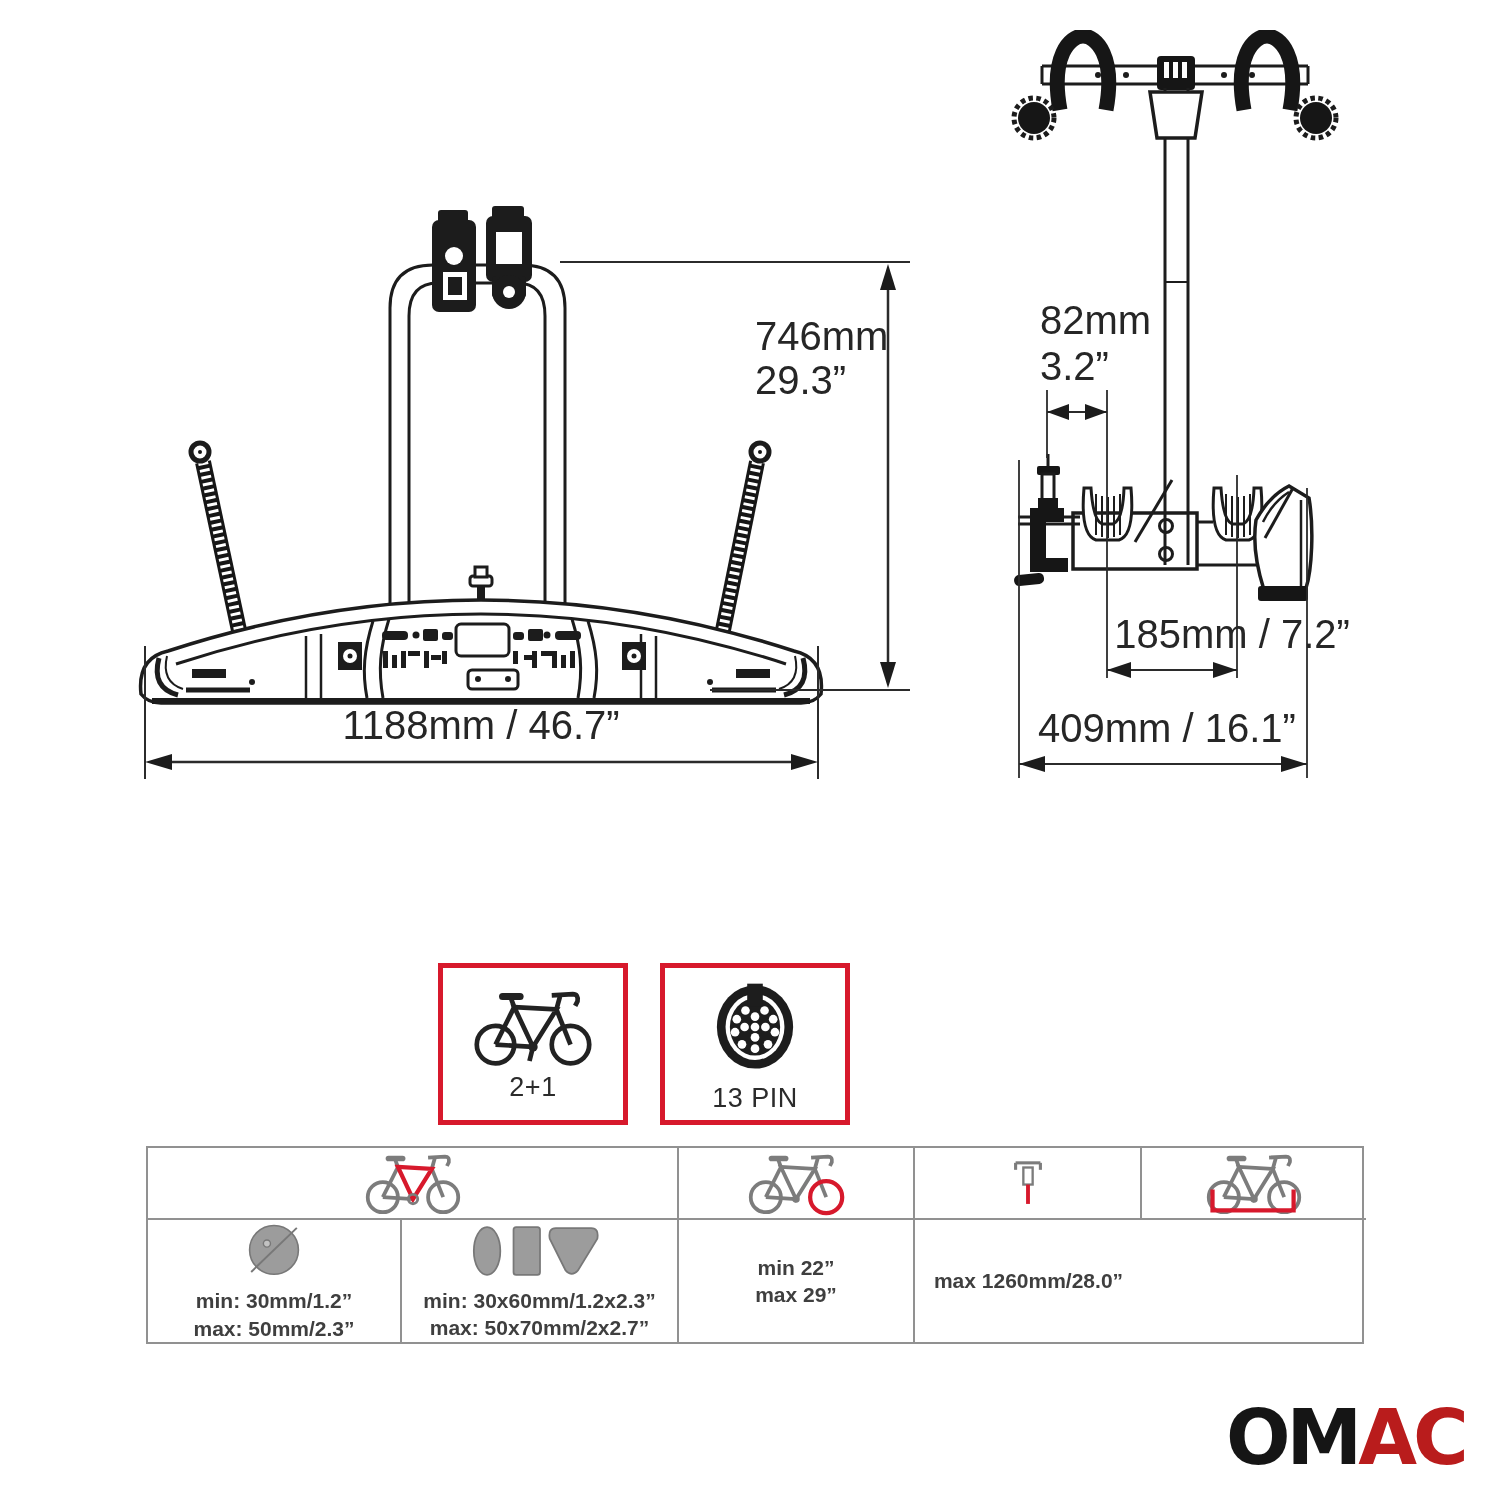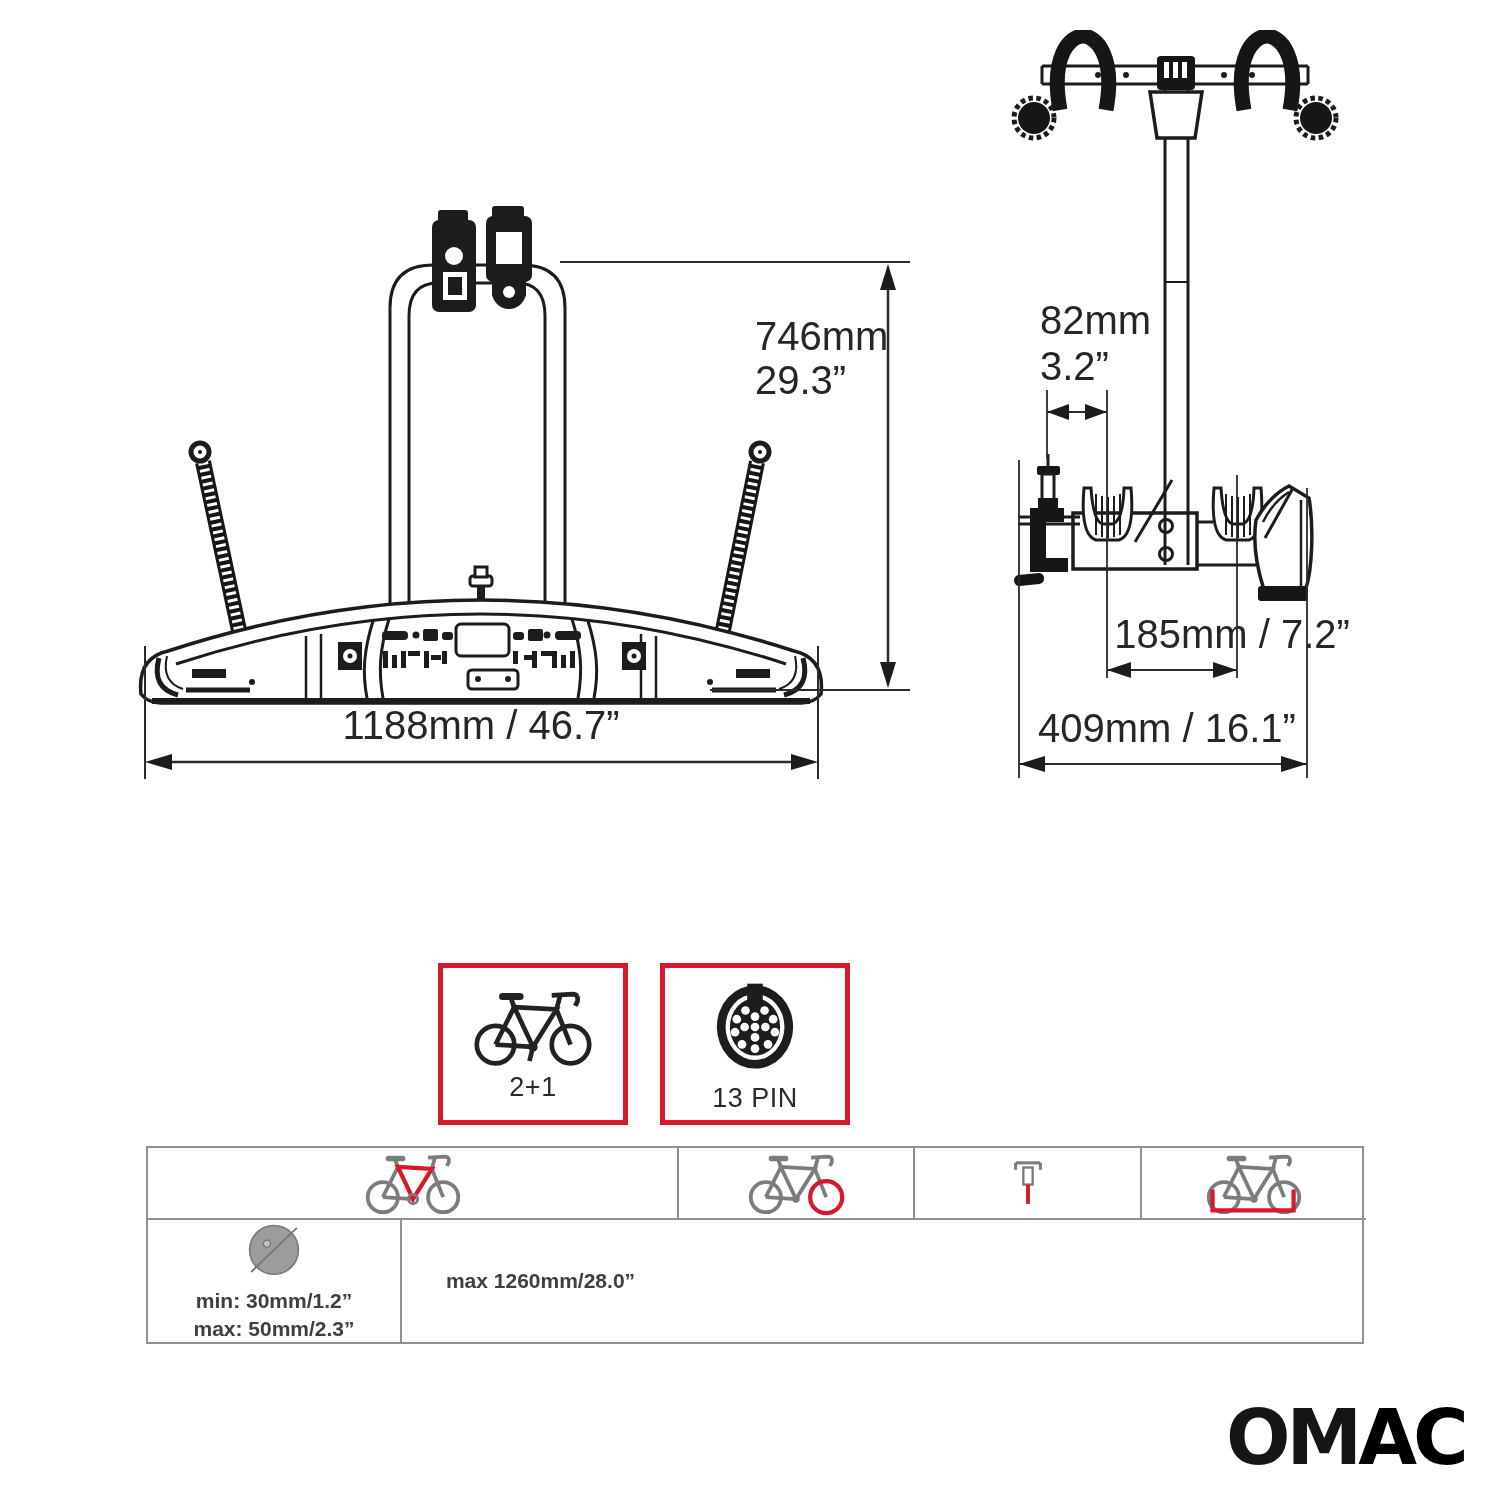--- a/index.html
+++ b/index.html
@@ -39,21 +39,21 @@
   .hc1 { grid-column:1 / 3; }
   .tcell-text { font-size:21px; font-weight:bold; color:#3f3f3f; text-align:center; line-height:1.3; }
 
   
   .logo {
     position:absolute; left:1226px; top:1396px; height:84px;
     font-family:"DejaVu Sans", sans-serif; font-weight:bold;
     font-size:76px; letter-spacing:-4px; line-height:84px; white-space:nowrap;
   }
   .logo .black { color:#151515;text-align:center; }
-  .logo .red { color:#000000; }
+  .logo .red { color:#b91c1c; }
 </style>
 </head>
 <body>
 
 <div class="page">
 
   <svg class="abs" style="left:80px; top:190px;" width="840" height="600" viewBox="0 0 840 600">
     <g stroke="#1c1c1c" fill="none" stroke-width="3">
 
       <g>
@@ -405,20 +405,39 @@
       <svg width="76" height="64" viewBox="0 0 90 78">
         <circle cx="45" cy="38" r="31" fill="#9c9c9c" stroke="#787878" stroke-width="2"></circle>
         <line x1="16" y1="66" x2="74" y2="10" stroke="#787878" stroke-width="2.5"></line>
         <circle cx="36" cy="30" r="4.5" fill="#c2c2c2" stroke="#787878" stroke-width="1.8"></circle>
       </svg>
       <div class="tcell-text">
         <div>min: 30mm/1.2”</div>
         <div>max: 50mm/2.3”</div>
       </div>
     </div>
+    <div class="tcell last-row">
+      <svg width="152" height="60" viewBox="0 0 170 68">
+        <g fill="#9c9c9c" stroke="#787878" stroke-width="2">
+          <ellipse cx="25" cy="34" rx="15" ry="27"></ellipse>
+          <rect x="55" y="7" width="30" height="54" rx="3"></rect>
+          <path d="M103,8 L143,8 Q152,8 150,20 L128,56 Q121,64 114,56 L96,20 Q94,8 103,8 Z"></path>
+        </g>
+      </svg>
+      <div class="tcell-text">
+        <div>min: 30x60mm/1.2x2.3”</div>
+        <div>max: 50x70mm/2x2.7”</div>
+      </div>
+    </div>
+    <div class="tcell last-row">
+      <div class="tcell-text">
+        <div>min 22”</div>
+        <div>max 29”</div>
+      </div>
+    </div>
     <div class="tcell last-col last-row">
       <div class="tcell-text">
         <div>max 1260mm/28.0”</div>
       </div>
     </div>
   </div>
 
   <div class="logo">
     <span class="black">OM</span><span class="red">AC</span>
   </div>

